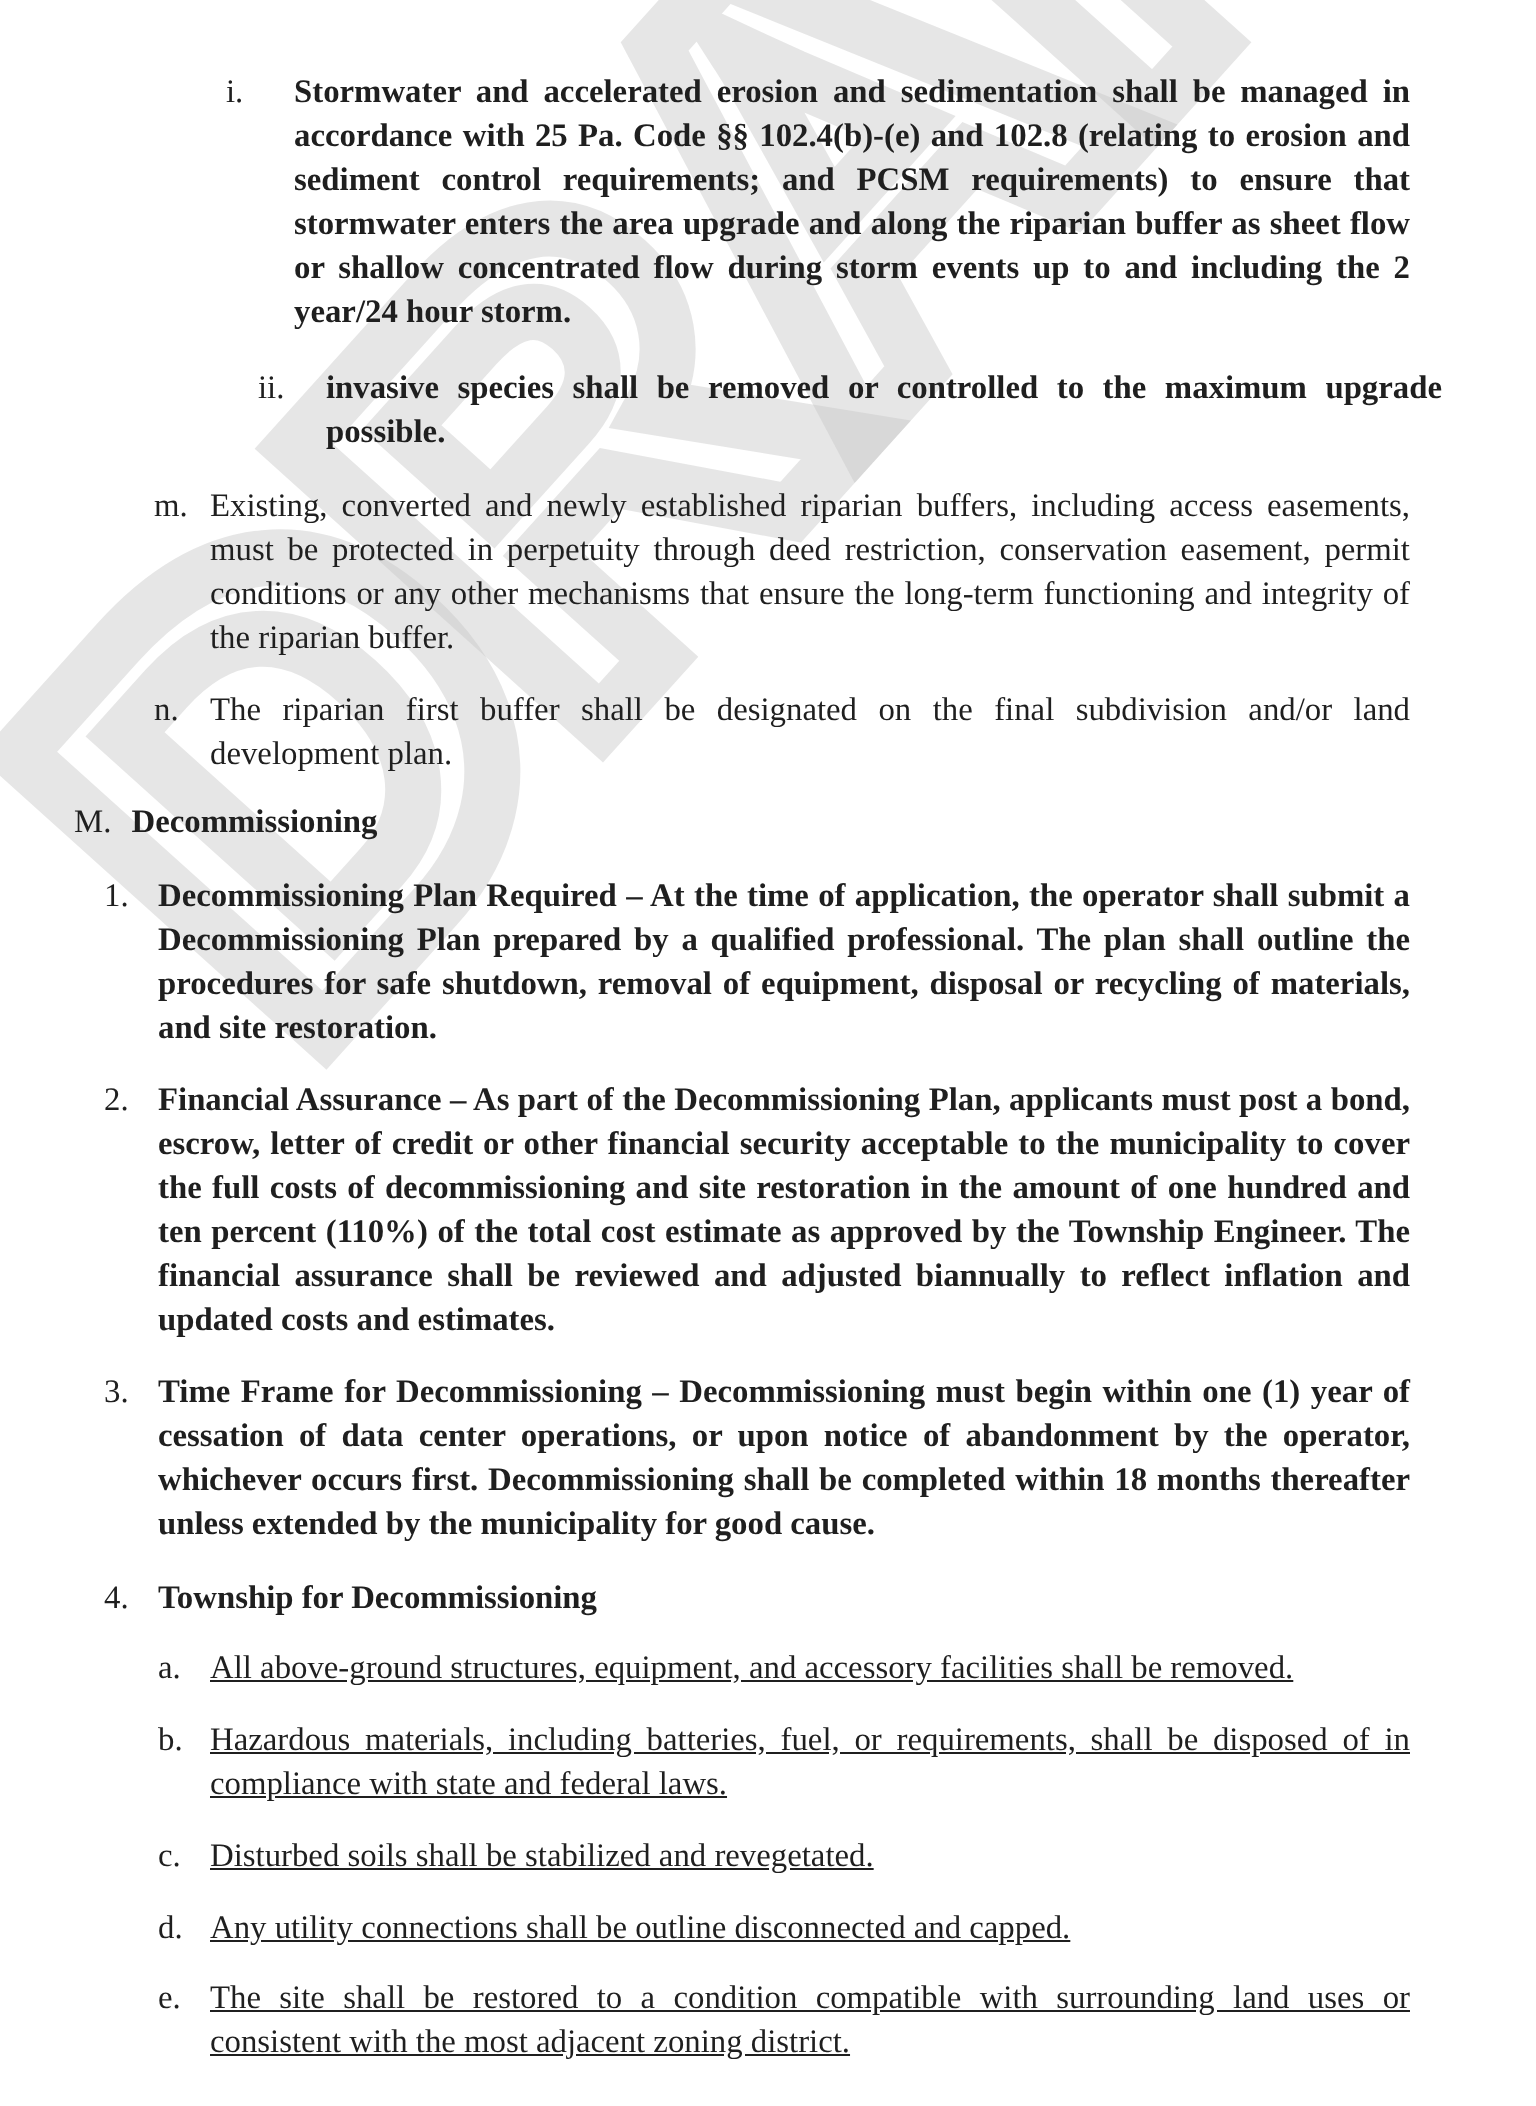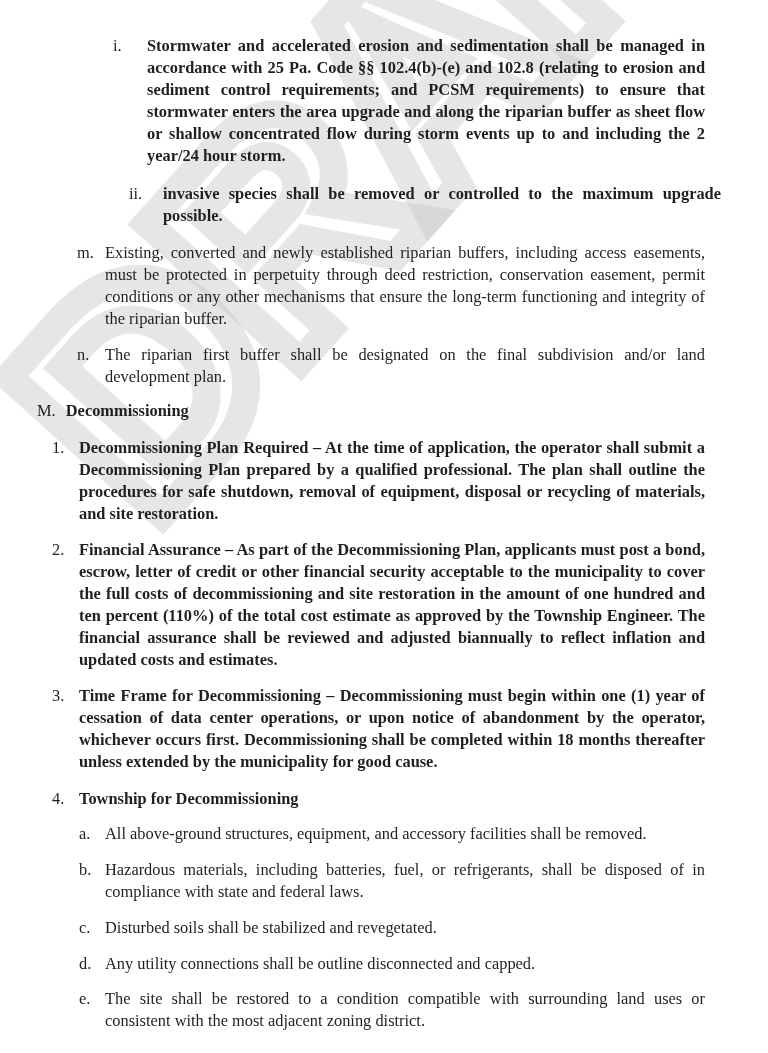--- a/index.html
+++ b/index.html
@@ -70,21 +70,21 @@
     }
     .section-heading .sec-marker { margin-right: 6px; }
     .section-heading .sec-title { font-weight: bold; }
     
     .num { left: 52px; width: 653px; }
     .num .marker { left: 0; }
     .num .body { margin-left: 27px; font-weight: bold; }
     
     .sub { left: 79px; width: 626px; }
     .sub .marker { left: 0; }
-    .sub .body { margin-left: 26px; }
+    .sub .body { margin-left: 26px; text-decoration: underline; }
     .nojust { text-align: left; }
   </style>
 </head>
 <body>
 
 <div class="watermark">DRAFT</div>
 
 <div class="page">
 
   <div class="item roman" style="top:35px;">
@@ -132,21 +132,21 @@
     <span class="body">Township for Decommissioning</span>
   </div>
 
   <div class="item sub nojust" style="top:823px;">
     <span class="marker">a.</span>
     <span class="body">All above-ground structures, equipment, and accessory facilities shall be removed.</span>
   </div>
 
   <div class="item sub" style="top:859px;">
     <span class="marker">b.</span>
-    <span class="body">Hazardous materials, including batteries, fuel, or refrigerants, shall be disposed of in compliance with state and federal laws.</span>
+    <span class="body">Hazardous materials, including batteries, fuel, or requirements, shall be disposed of in compliance with state and federal laws.</span>
   </div>
 
   <div class="item sub nojust" style="top:917px;">
     <span class="marker">c.</span>
     <span class="body">Disturbed soils shall be stabilized and revegetated.</span>
   </div>
 
   <div class="item sub nojust" style="top:953px;">
     <span class="marker">d.</span>
     <span class="body">Any utility connections shall be outline disconnected and capped.</span>

